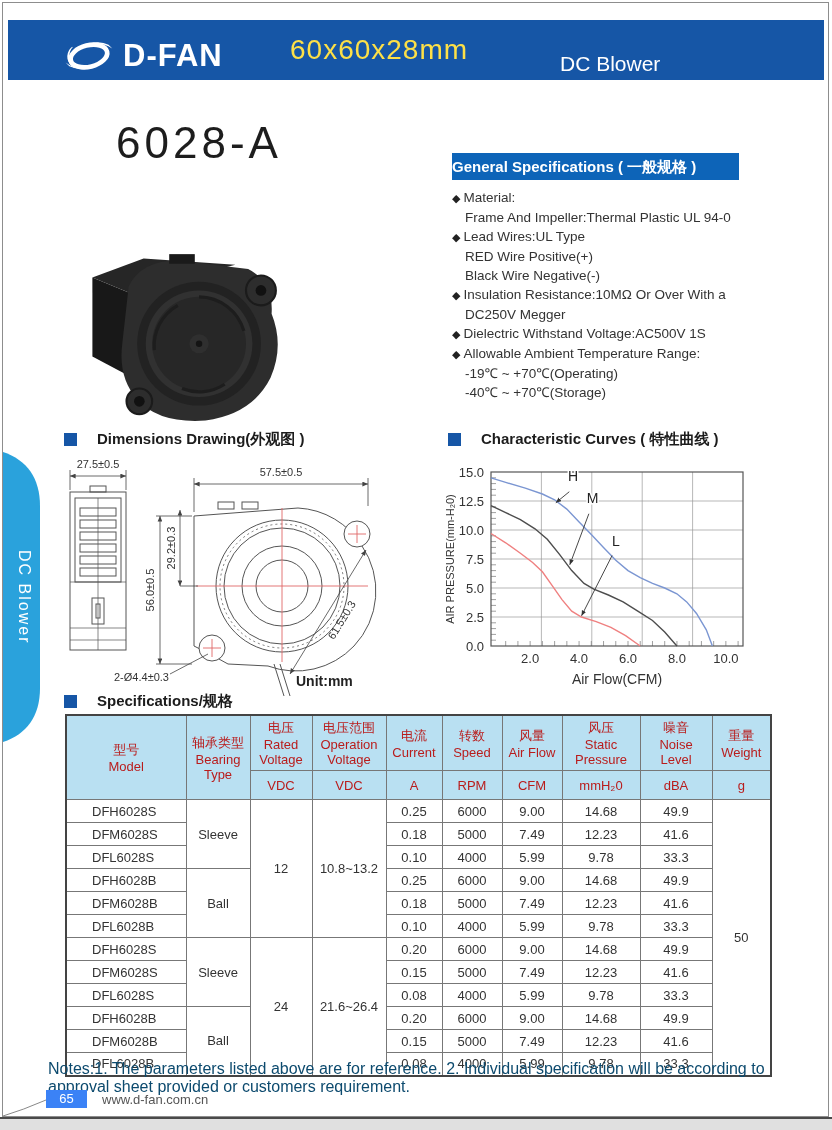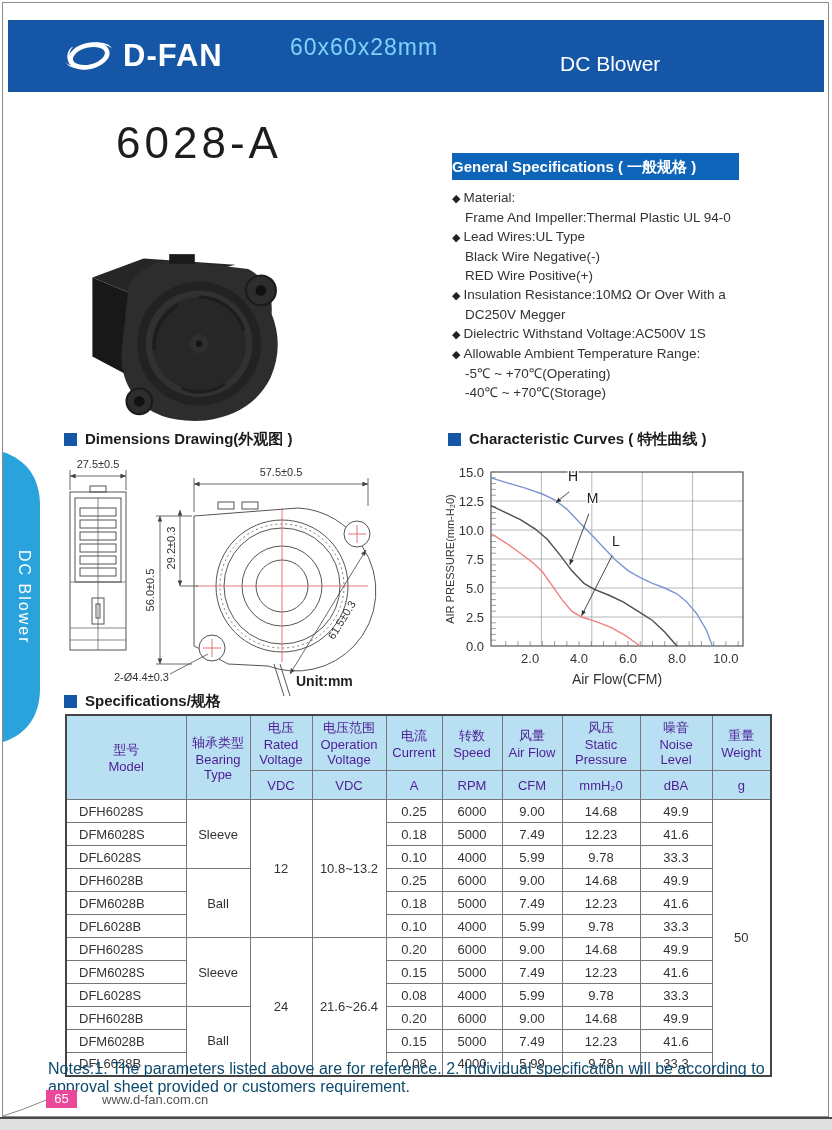--- a/index.html
+++ b/index.html
@@ -2,55 +2,55 @@
 <html><head>
 <meta charset="utf-8">
 <style>
   html,body{margin:0;padding:0;background:#fff;}
   body{width:832px;height:1130px;position:relative;font-family:"Liberation Sans",sans-serif;overflow:hidden;}
   .abs{position:absolute;}
   .page-border{left:2px;top:2px;width:825px;height:1113px;border:1px solid #8d8d8d;pointer-events:none;}
   .bottom-strip{left:0;right:0;bottom:0;height:11px;background:#e0e0e0;border-top:2px solid
    #4a4a4a;}
   
-  .header-bar{left:8px;top:20px;width:816px;height:72px;background:#1656a6;text-align:right;}
+  .header-bar{left:8px;top:20px;width:816px;height:60px;background:#1656a6;text-align:right;}
   .logo{left:52px;top:0;height:72px;display:flex;align-items:center;gap:7px;}
   .logo-text{color:#fff;font-size:31px;font-weight:bold;letter-spacing:1px;}
-  .hdr-size{left:282px;top:14px;color:#7dd3fc;font-size:23px;letter-spacing:1px;}
+  .hdr-size{left:282px;top:14px;color:#fde047;font-size:28px;letter-spacing:1px;}
   .hdr-type{left:552px;top:32px;color:#fff;font-size:21px;}
   
   .model-title{left:116px;top:118px;font-size:44px;letter-spacing:4px;color:#1d1d1d;}
   
   .gs-bar{left:452px;top:153px;width:287px;height:27px;background:#0d64b8;color:#fff;
     font-size:15px;font-weight:600;line-height:27px;box-sizing:border-box;}
   .gs-list{left:452px;top:188px;width:310px;font-size:13.5px;color:#333;line-height:19px;}
   .gs-line{white-space:nowrap;}
   .gs-line .dia{font-size:11px;margin-right:3px;color:#222;}
   .gs-line.nob{padding-left:13px;}
   
-  .sec-title{display:flex;align-items:center;gap:8px;font-size:15px;font-weight:600;color:#1c1c1c;}
+  .sec-title{display:flex;align-items:center;gap:20px;font-size:15px;font-weight:600;color:#1c1c1c;}
   .sec-sq{width:13px;height:13px;background:#1656a6;flex:0 0 auto;}
   
   .tab-wrap{left:3px;top:452px;width:40px;height:290px;}
   .tab-label{position:absolute;left:8px;top:0;height:100%;width:26px;color:#fff;font-size:16px;
     writing-mode:vertical-rl;display:flex;align-items:center;justify-content:center;letter-spacing:2px;}
   
   .spec-title{left:64px;top:692px;}
   table.spec{left:65px;top:714px;border-collapse:collapse;table-layout:fixed;
     font-size:13px;color:#333;}
   table.spec th,table.spec td{border:1px solid #777;text-align:center;padding:1px 2px;}
   table.spec{border:2px solid #444;}
-  table.spec thead th{background:#b9e0f2;font-weight:400;color:#4c1d95;}
+  table.spec thead th{background:#b9e0f2;font-weight:400;color:#b91c1c;}
   table.spec thead tr:first-child th{height:52px;}
   table.spec thead tr:last-child th{height:26px;}
   table.spec tbody tr{height:23px;}
-  table.spec td.model{text-align:left;padding-left:12px;}
+  table.spec td.model{text-align:left;padding-left:25px;}
   
   .notes{left:48px;top:1060px;width:765px;font-size:16px;color:#0c4a6e;}
-  .page-no{left:46px;top:1090px;width:31px;height:18px;background:#ec4899;color:#fff;font-size:13px;
+  .page-no{left:46px;top:1090px;width:41px;height:18px;background:#3b82f6;color:#fff;font-size:13px;
     text-align:center;line-height:18px;}
   .website{left:88px;top:1092px;font-size:13px;color:#555;margin-left:14px;}
   svg text{font-family:"Liberation Sans",sans-serif;}
 </style>
 </head>
 <body>
 
 <div class="abs page-border"></div>
 
 <div class="abs header-bar">
@@ -86,27 +86,27 @@
   <path d="M140,184 A44,44 0 0 1 100,188" fill="none" stroke="#1d1d1d" stroke-width="3"></path>
   <circle cx="116" cy="146" r="9" fill="#2f2f2f"></circle>
   <circle cx="116" cy="146" r="3" fill="#141414"></circle>
 </svg>
 
 <div class="abs gs-bar">General Specifications ( 一般规格 )</div>
 <div class="abs gs-list" id="gs-list">
     <div class="gs-line"><span class="dia">◆</span>Material:</div>
     <div class="gs-line nob">Frame And Impeller:Thermal Plastic UL 94-0</div>
     <div class="gs-line"><span class="dia">◆</span>Lead Wires:UL Type</div>
+    <div class="gs-line nob">RED Wire Positive(+)</div>
     <div class="gs-line nob">Black Wire Negative(-)</div>
-    <div class="gs-line nob">RED Wire Positive(+)</div>
     <div class="gs-line"><span class="dia">◆</span>Insulation Resistance:10MΩ Or Over With a</div>
     <div class="gs-line nob">DC250V Megger</div>
     <div class="gs-line"><span class="dia">◆</span>Dielectric Withstand Voltage:AC500V 1S</div>
     <div class="gs-line"><span class="dia">◆</span>Allowable Ambient Temperature Range:</div>
-    <div class="gs-line nob">-5℃ ~ +70℃(Operating)</div>
+    <div class="gs-line nob">-19℃ ~ +70℃(Operating)</div>
     <div class="gs-line nob">-40℃ ~ +70℃(Storage)</div>
   </div>
 
 <div class="abs sec-title" style="left:64px;top:430px">
   <span class="sec-sq"></span>
   <span>Dimensions Drawing(外观图 )</span>
 </div>
 <div class="abs sec-title" style="left:448px;top:430px">
   <span class="sec-sq"></span>
   <span>Characteristic Curves ( 特性曲线 )</span>

